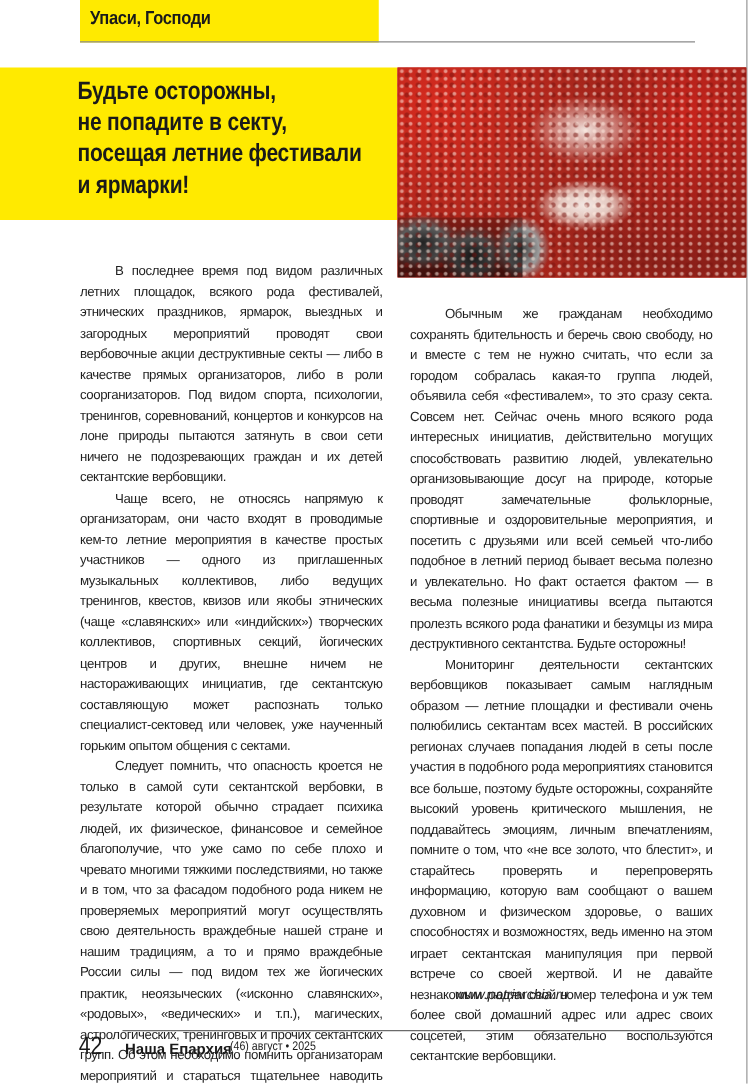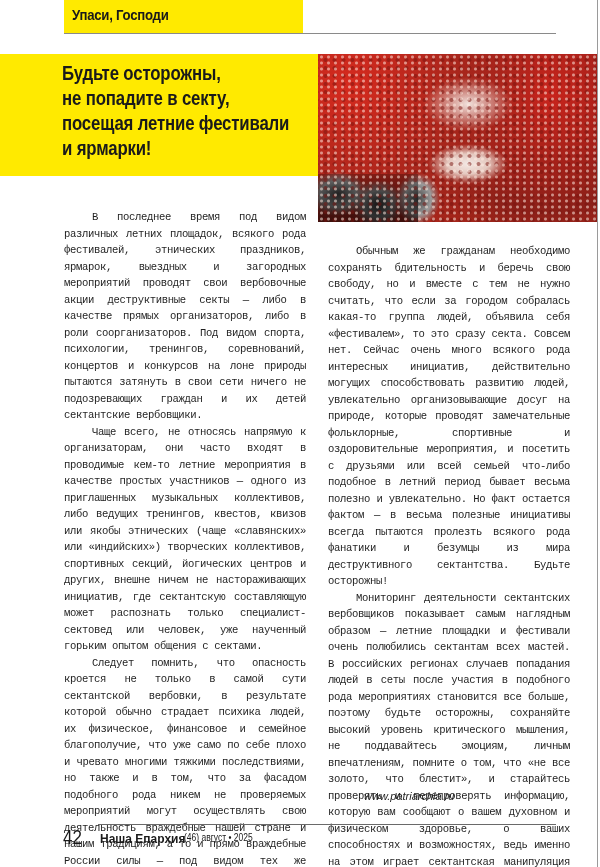--- a/index.html
+++ b/index.html
@@ -57,21 +57,21 @@
       radial-gradient(circle, rgba(255,235,225,0.55) 1px, transparent 2px),
       radial-gradient(circle, rgba(120,20,15,0.5) 1.5px, transparent 2.5px);
     background-size: 7px 6px, 9px 8px;
     background-position: 0 0, 3px 2px;
   }
   .col {
     position: absolute; top: 209px; width: 242px;
     font-family: "Liberation Sans", sans-serif; font-size: 10.6px;
     line-height: 16.5px; color: #1f1f1f; text-align: justify;
   }
-  .col p { margin: 0; text-indent: 28px; letter-spacing: -0.35px; font-family: Liberation Mono, monospace; }
+  .col p { margin: 0; text-indent: 28px; letter-spacing: -0.35px; }
   .col-left { left: 64px; }
   .col-right { left: 328px; top: 243px; }
   .source {
     position: absolute; left: 316px; top: 790px; width: 240px; text-align: left;
     font-family: "Liberation Sans", sans-serif; font-style: italic; font-size: 11px; color: #1f1f1f; padding-left: 48px;
   }
   .footer-rule { position: absolute; left: 98px; top: 824px; width: 458px; height: 1px; background: #6a6a6a; }
   .page-num {
     position: absolute; left: 63px; top: 826px;
     font-family: "Liberation Sans", sans-serif; font-size: 20px; color: #1a1a1a;

